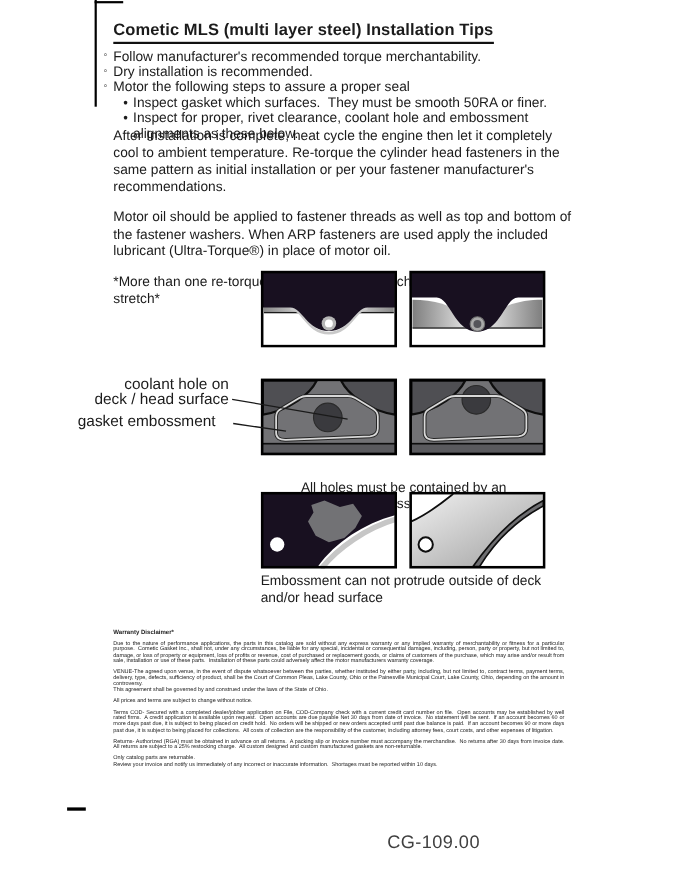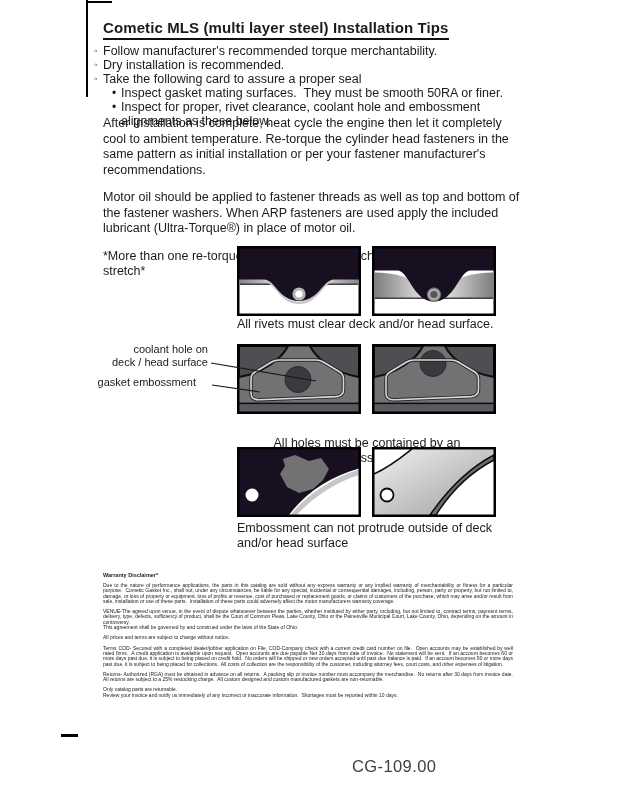--- a/index.html
+++ b/index.html
@@ -30,21 +30,21 @@
   .diesel { position:absolute; left:103px; top:116px; width:424px; }
   .diesel h2 { margin:0 0 8px 0; font-size:13.5px; }
   .diesel p { margin:0 0 12px 0; font-size:12.5px; line-height:15.5px; }
 
   
   .fig-label { position:absolute; width:124px; text-align:right; font-size:20px; letter-spacing:0.4px;margin-top:20px; }
   .fig-box { position:absolute; width:124px; height:70px; }
   .fig-box svg { display:block; width:124px; height:70px; }
   .caption { position:absolute; font-size:12.5px; line-height:14.5px; }
 
-  .anno { position:absolute; width:148px; text-align:right; font-size:11px; line-height:12.5px; }
+  .anno { position:absolute; width:148px; text-align:right; font-size:14px; line-height:12.5px; }
   .leaders { position:absolute; left:208px; top:355px; width:112px; height:42px; }
 
   
   .warranty { position:absolute; left:103px; top:572px; width:410px; }
   .warranty h3 { margin:0 0 5px 0; font-size:5.5px; }
   .warranty p { margin:0 0 5px 0; font-size:5px; line-height:5.3px; text-align:justify; }
 
   .docnum { position:absolute; left:352px; top:757px; font-size:16.5px; letter-spacing:0.4px; color:#404040; }
 </style>
 </head>
@@ -62,25 +62,25 @@
     <div class="b">
       <span class="marker">◦</span>
       <span class="pre">Follow manufacturer's recommended torque merchantability.</span>
     </div>
     <div class="b">
       <span class="marker">◦</span>
       <span class="pre">Dry installation is recommended.</span>
     </div>
     <div class="b">
       <span class="marker">◦</span>
-      <span class="pre">Take the following card to assure a proper seal</span>
+      <span class="pre">Motor the following steps to assure a proper seal</span>
     </div>
     <div class="b sub">
       <span class="marker">•</span>
-      <span class="pre">Inspect gasket mating surfaces.  They must be smooth 50RA or finer.</span>
+      <span class="pre">Inspect gasket which surfaces.  They must be smooth 50RA or finer.</span>
     </div>
     <div class="b sub">
       <span class="marker">•</span>
       <span class="pre">Inspect for proper, rivet clearance, coolant hole and embossment alignments as these below.</span>
     </div>
   </div>
 
   <div class="diesel">
     <p class="pre">After Installation is complete, heat cycle the engine then let it completely cool to ambient temperature. Re-torque the cylinder head fasteners in the same pattern as initial installation or per your fastener manufacturer's recommendations.</p>
     <p class="pre">Motor oil should be applied to fastener threads as well as top and bottom of the fastener washers. When ARP fasteners are used apply the included lubricant (Ultra-Torque®) in place of motor oil.</p>
@@ -130,21 +130,20 @@
       <path d="M3,52 V26.5 C22,26.5 40,31 51,43 C53,45.5 54,49 54,52 Z" fill="url(#w2l)"></path>
       <path d="M121,52 V26.5 C102,26.5 84,31 73,43 C71,45.5 70,49 70,52 Z" fill="url(#w2r)"></path>
       <rect x="3" y="51.6" width="118" height="1.2" fill="#1a1a1a"></rect>
       <path d="M2,2 H122 V24.5 H99 C87,24.5 83,55.5 62,55.5 C41,55.5 37,24.5 25,24.5 H2 Z" fill="var(--c-gasket)"></path>
       <circle cx="62" cy="48.5" r="6.6" fill="#a9a9a9" stroke="#707070" stroke-width="1"></circle>
       <circle cx="62" cy="48.5" r="3.6" fill="#55555a"></circle>
       <rect x="1.25" y="1.25" width="121.5" height="67.5" fill="none" stroke="#000" stroke-width="2.5"></rect>
     </svg>
   </div>
 
-  <div class="caption" style="left:237px; top:317px;">All rivets must clear deck and/or head surface.</div>
 
   <div class="fig-label" style="left:237px; top:328px;">RIGHT</div>
   <div class="fig-label" style="left:372px; top:328px;">WRONG</div>
 
   <div class="anno" style="left:60px; top:343px;">
     <div>coolant hole on</div>
     <div>deck / head surface</div>
   </div>
   <div class="anno" style="left:48px; top:376px;">gasket embossment</div>
 

